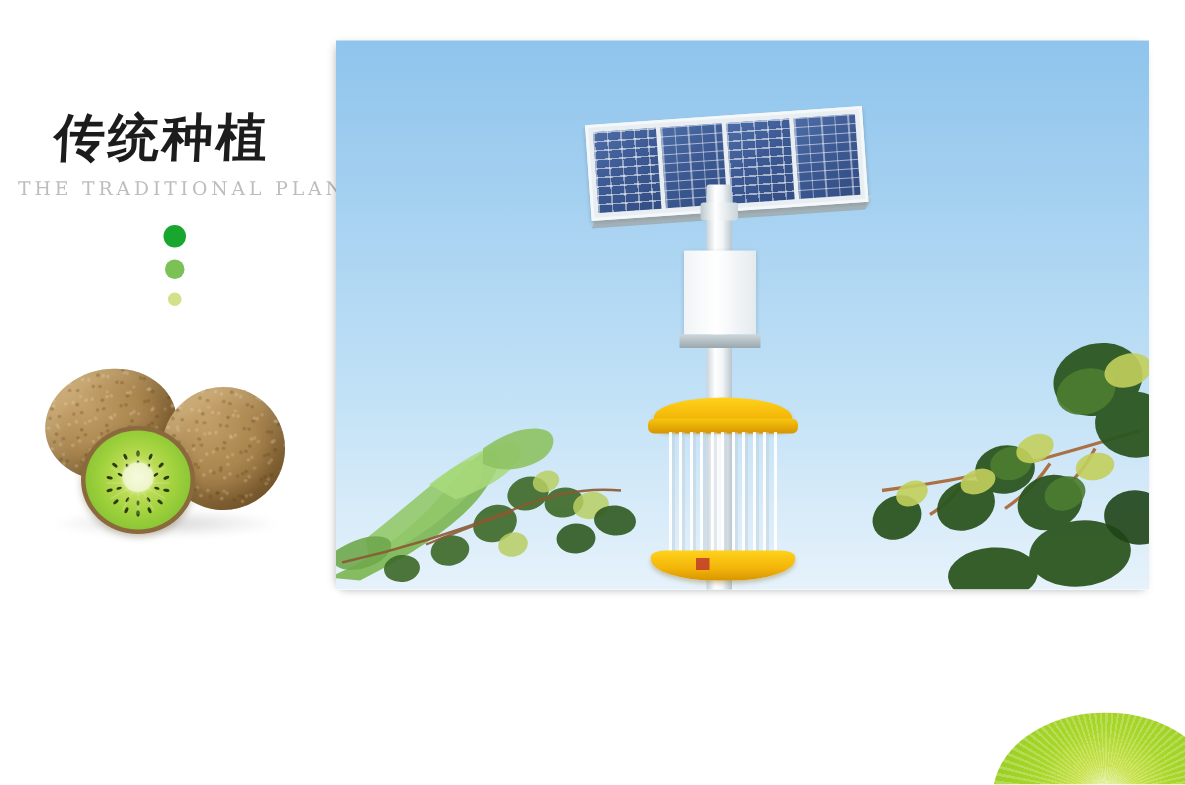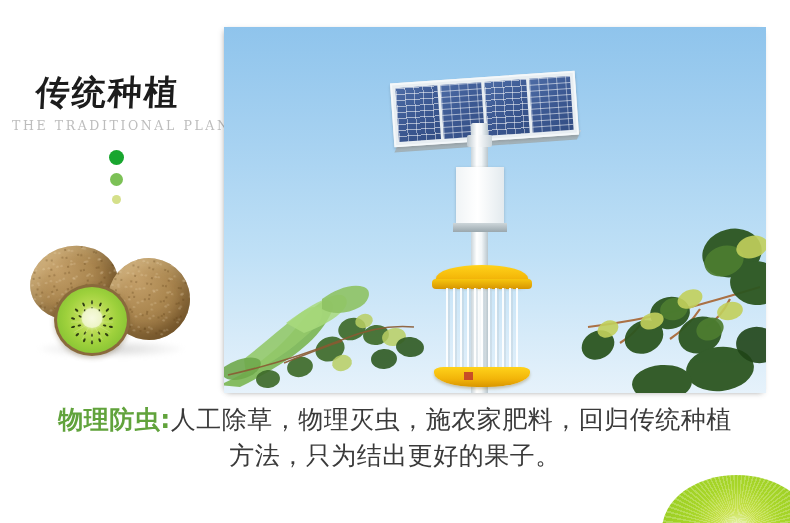--- a/index.html
+++ b/index.html
@@ -478,19 +478,17 @@
     <div class="control-box-base"></div>
 
     <div class="trap-top"></div>
     <div class="trap-top-lip"></div>
     <div class="trap-tubes"></div>
     <div class="trap-bottom"></div>
     <div class="trap-label"></div>
   </div>
 
   <div class="caption">
-    <div class="caption-line1"><span class="hl">物理防虫:</span><span>人工除草，物理灭虫，施农家肥料，回归传统种植</span></div>
-    <div class="caption-line2">方法，只为结出更好的果子。</div>
   </div>
 
   <div class="bottom-slice"></div>
 
 </div>
 
 </body></html>

